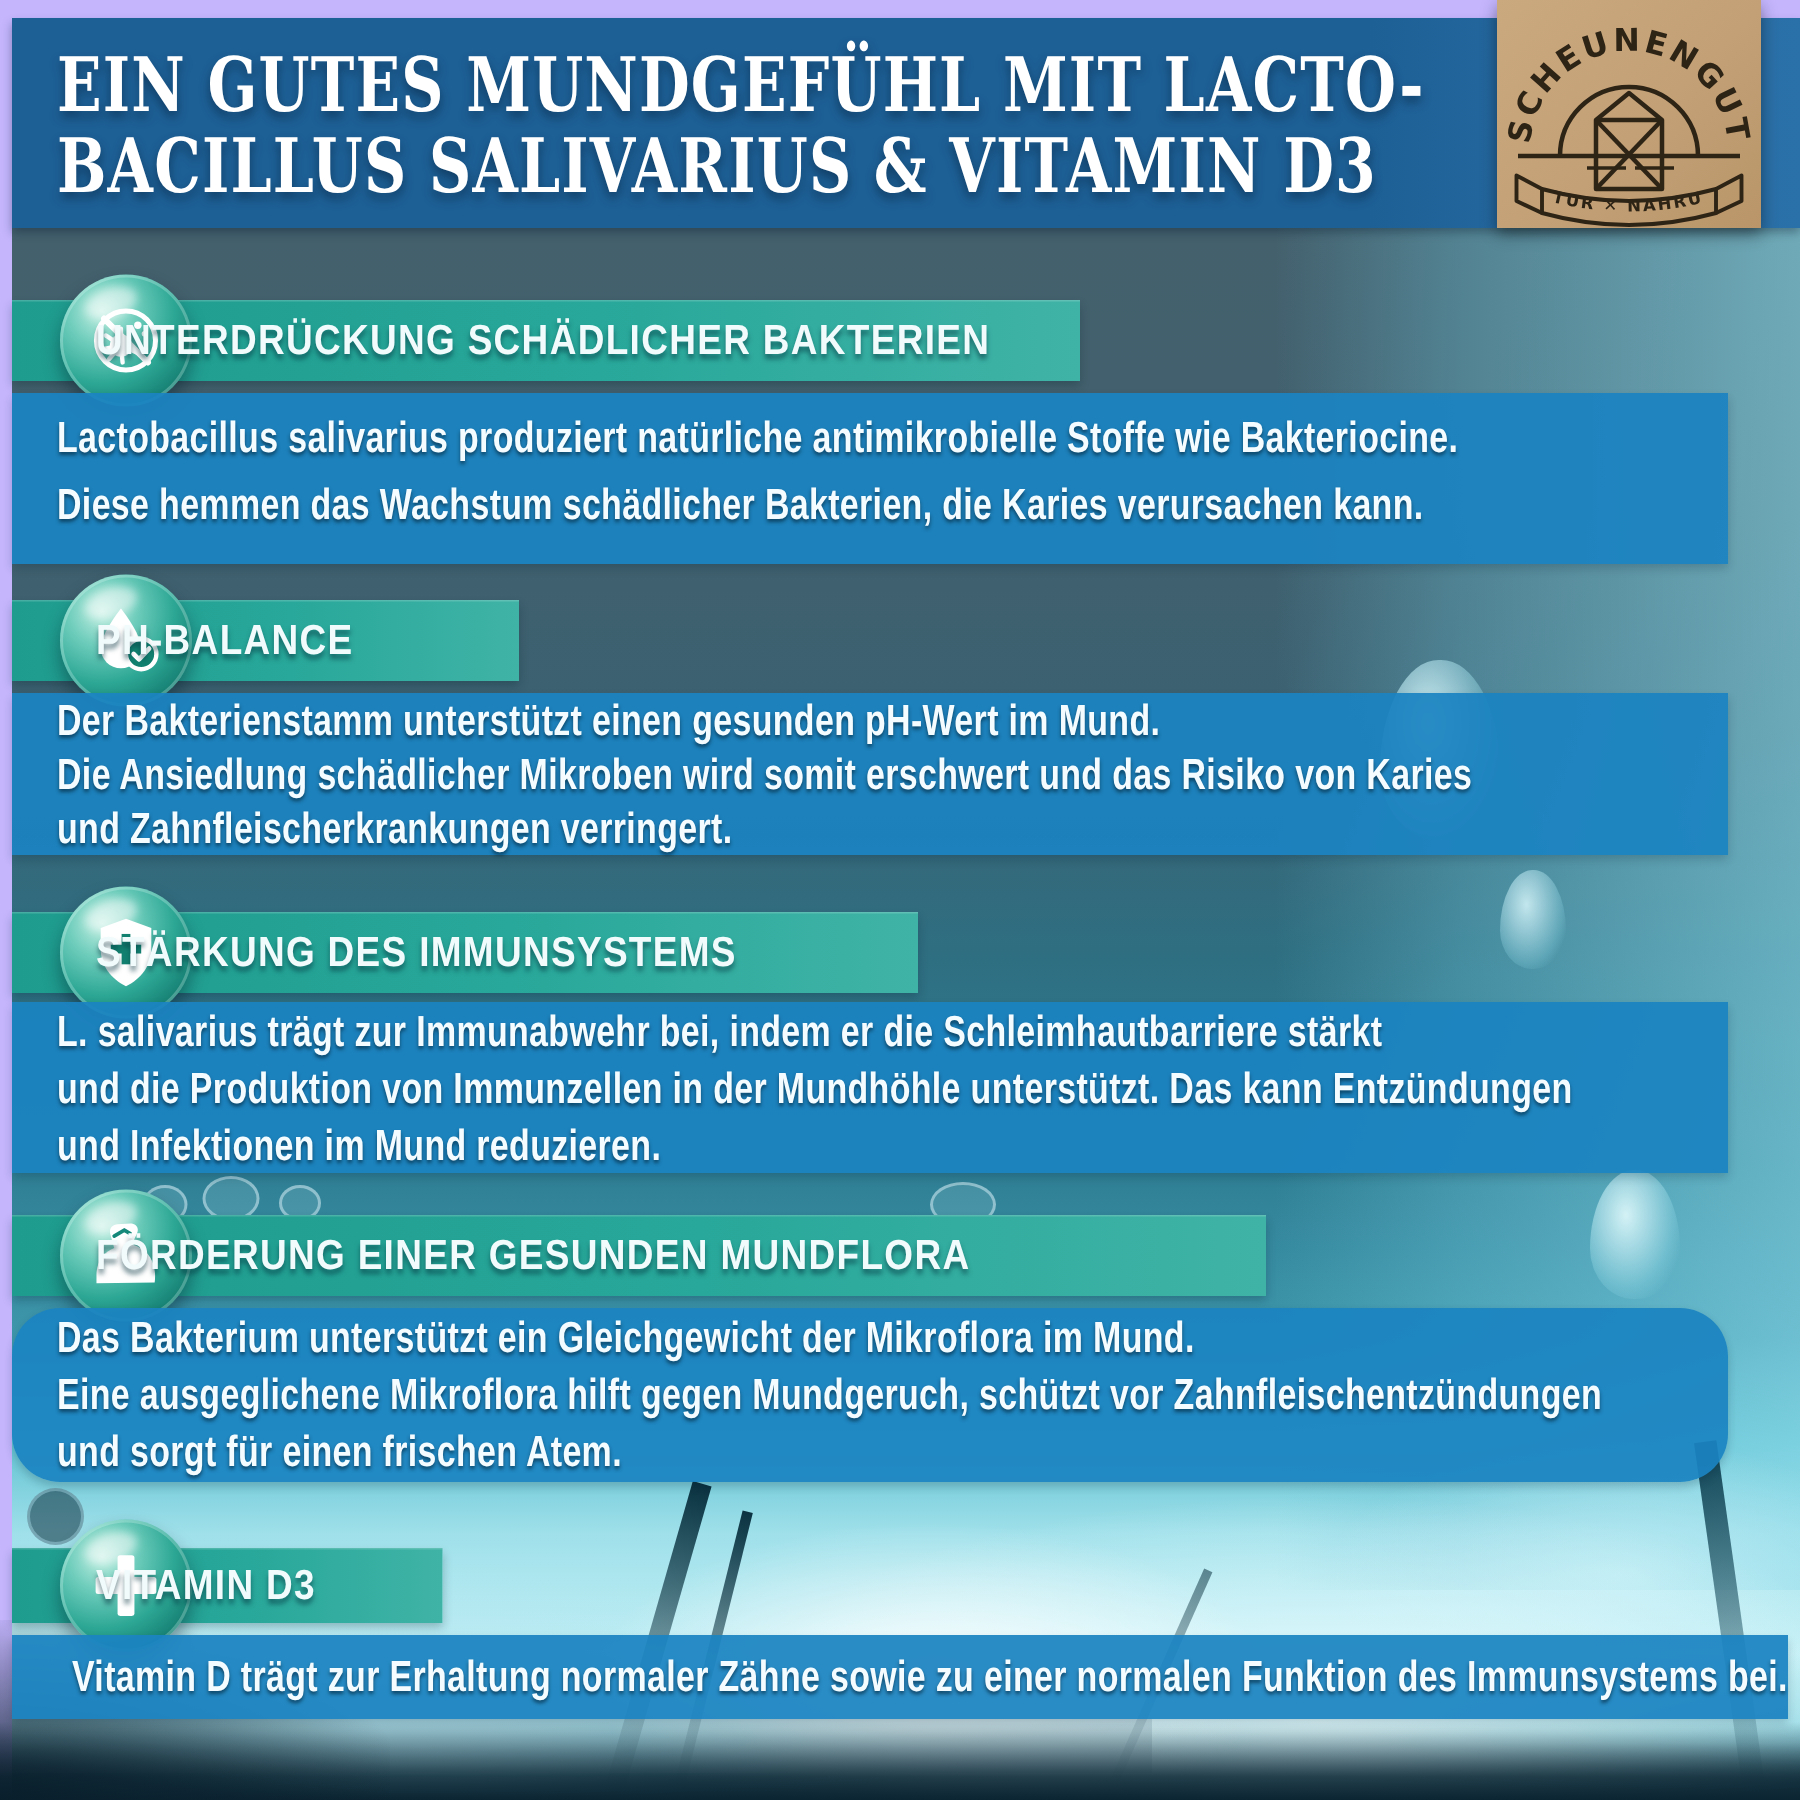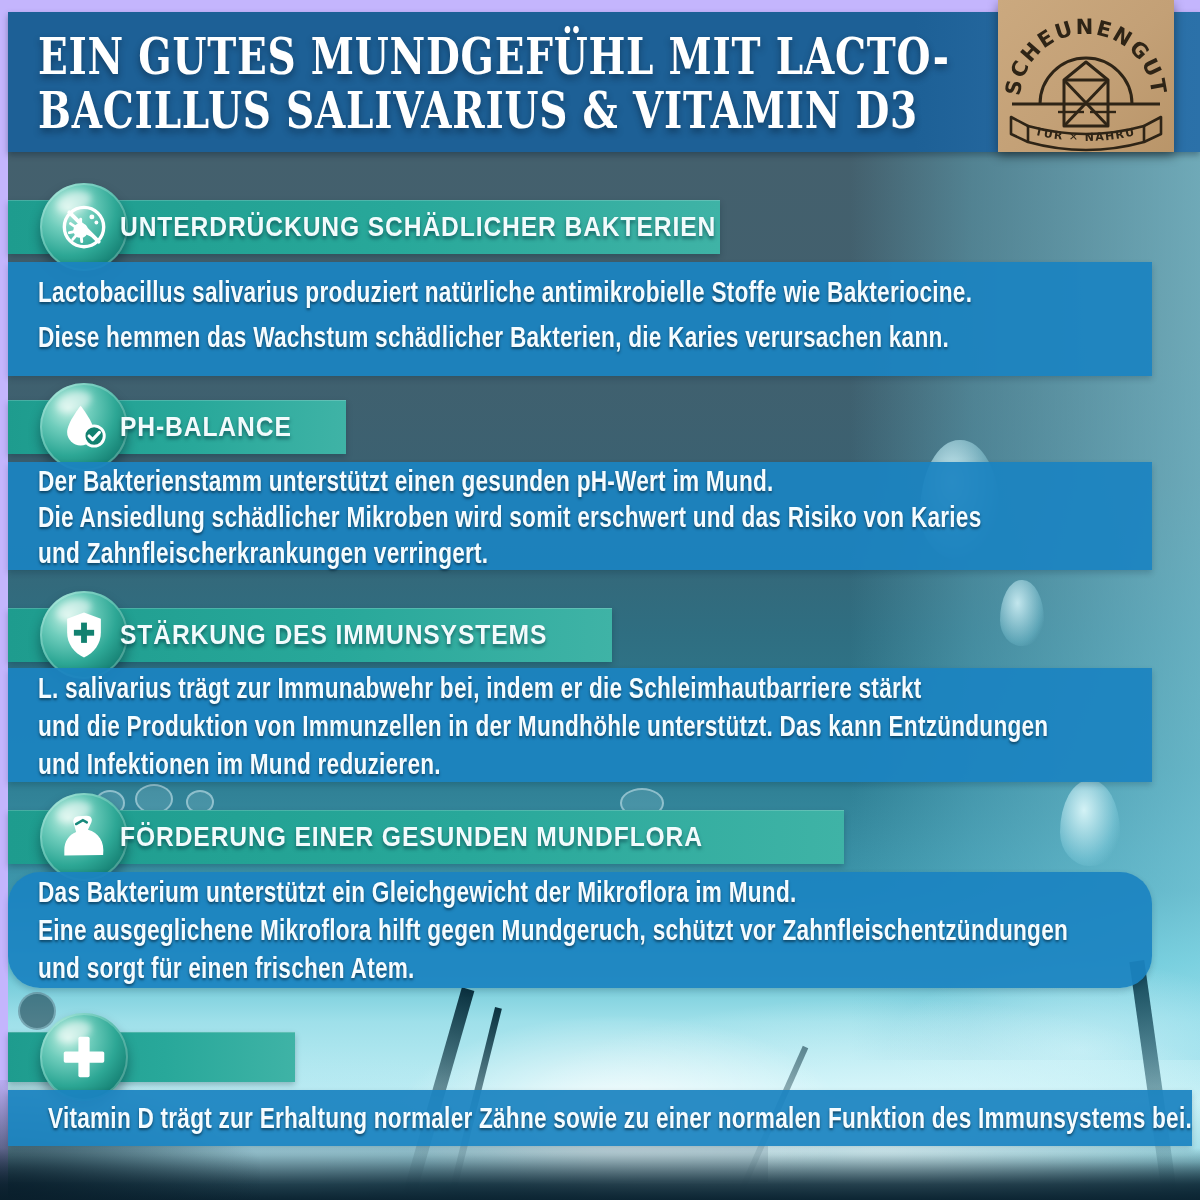--- a/index.html
+++ b/index.html
@@ -77,21 +77,21 @@
   .icon-circle{
     position:absolute;left:32px;top:-17px;width:88px;height:88px;border-radius:50%;
     background:radial-gradient(circle at 32% 28%, #c2efe2 0%, #6fcdbc 26%, #2da795 55%, #168174 78%, #0d6759 100%);
     box-shadow:0 7px 12px rgba(0,25,35,0.4), inset 0 0 0 2px rgba(235,255,250,0.25);
   }
   .icon-circle .shine{
     position:absolute;left:16px;top:9px;width:36px;height:20px;border-radius:50%;
     background:rgba(255,255,255,0.5);filter:blur(3px);transform:rotate(-18deg);
   }
   .icon-circle svg{position:absolute;left:17px;top:17px;}
-  .bar-label{padding-left:112px;color:#f2fbfc;}
+  .bar-label{padding-left:56px;color:#f2fbfc;}
   .bar-cond{
     display:inline-block;transform:scaleX(0.88);transform-origin:0 50%;
     font-weight:bold;font-size:28px;letter-spacing:1px;white-space:nowrap;
     text-shadow:0 3px 4px rgba(4,50,60,0.55);
   }
   .panel{
     position:absolute;left:8px;width:1144px;
     background:rgba(27,131,193,0.93);
     box-shadow:0 3px 6px rgba(5,30,50,0.2);
     color:#f5fcff;
@@ -240,18 +240,19 @@
   </div>
 
   <div class="bar" style="top:1032px;width:287px;height:50px;">
     <div class="icon-circle" style="top:-19px;">
       <div class="shine"></div>
       <svg width="54" height="54" viewBox="0 0 48 48">
         <rect x="19" y="6" width="10" height="36" rx="1.5" fill="#ffffff"></rect>
         <rect x="6" y="19" width="36" height="10" rx="1.5" fill="#ffffff"></rect>
       </svg>
     </div>
+    <div class="bar-label"><span class="bar-cond">VITAMIN D3</span></div>
   </div>
   <div class="panel" style="top:1090px;height:56px;width:1184px;">
     <div class="line" style="height:56px;line-height:56px;padding-left:40px;"><span class="body-cond">Vitamin D trägt zur Erhaltung normaler Zähne sowie zu einer normalen Funktion des Immunsystems bei.</span></div>
   </div>
 
 </div>
 
 </body></html>

